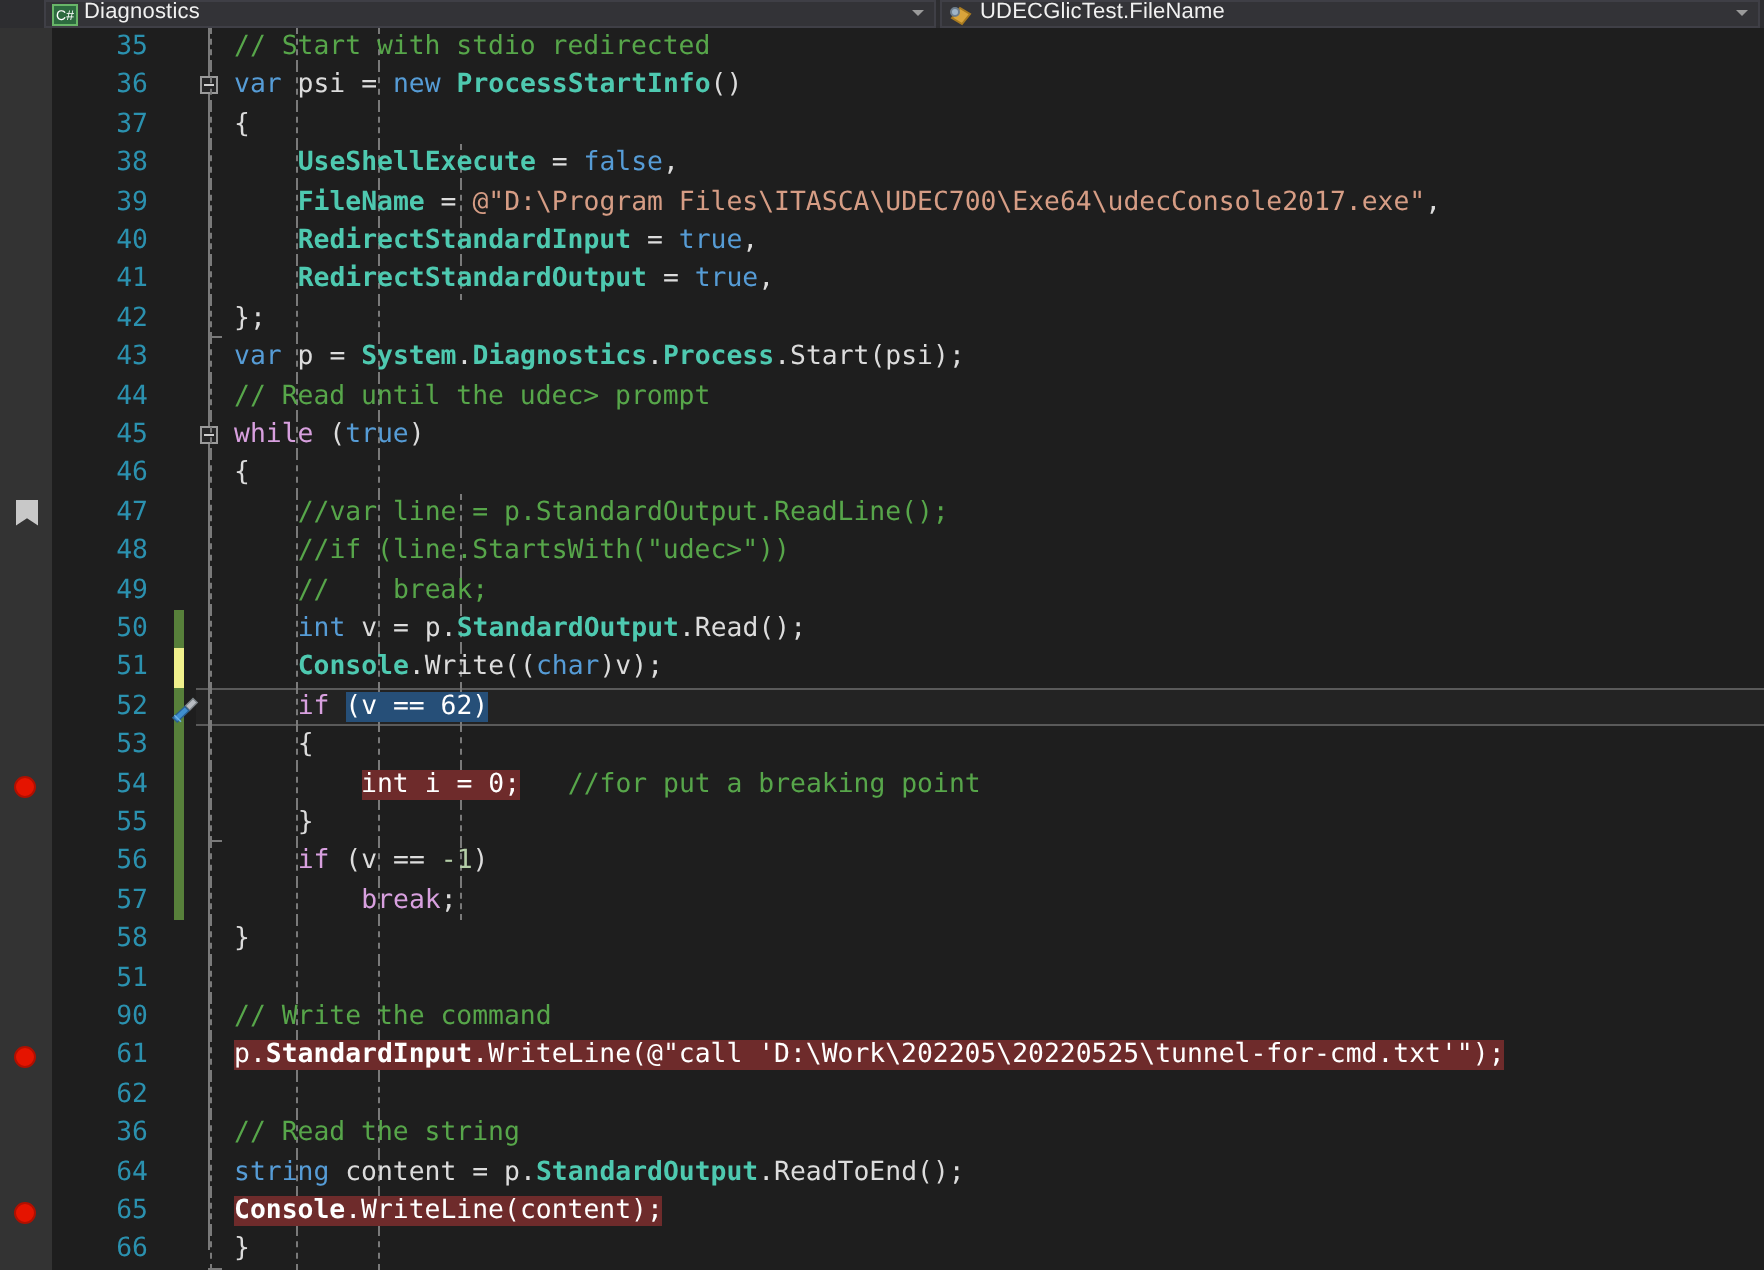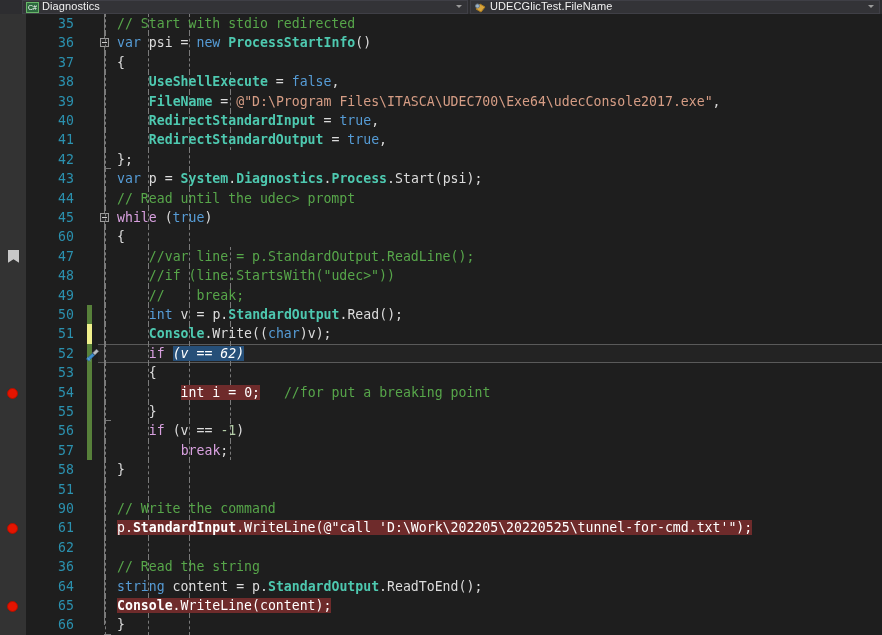--- a/index.html
+++ b/index.html
@@ -189,21 +189,21 @@
   
   .cmt  { color: #57a64a; }
   .kw   { color: #569cd6; }
   .kwc  { color: #d8a0df; }   
   .typ  { color: #4ec9b0; font-weight: bold; }
   .str  { color: #d69d85; }
   .num  { color: #b5cea8; }
   .pln  { color: #dcdcdc; }
 
   
-  .sel { background: #264f78; color: #ffffff; font-style: italic; }
+  .sel { background: #264f78; color: #ffffff; }
 
   
   .bp-span {
     background: #6e2b2b;
     color: #ffffff;
   }
   .bp-span .kw, .bp-span .num, .bp-span .str,
   .bp-span .idn, .bp-span .typ, .bp-span .pln { color: #ffffff; }
 
   
@@ -305,21 +305,21 @@
       <div class="line" style="top: 19.4px; position: absolute; left: 0px; width: 856px;"><span class="lnum">36</span><div class="outline-col"><div class="outline-line"></div><div class="outline-box"></div></div><div class="guide" style="left: 79px;"></div><div class="guide" style="left: 122px;"></div><div class="guide" style="left: 163px;"></div><span class="code"><span class="kw">var</span><span class="pln"> </span><span class="pln">psi</span><span class="pln"> </span><span class="pln">=</span><span class="pln"> </span><span class="kw">new</span><span class="pln"> </span><span class="typ">ProcessStartInfo</span><span class="pln">(</span><span class="pln">)</span></span></div>
       <div class="line" style="top: 38.8px; position: absolute; left: 0px; width: 856px;"><span class="lnum">37</span><div class="outline-col"><div class="outline-line"></div></div><div class="guide" style="left: 79px;"></div><div class="guide" style="left: 122px;"></div><div class="guide" style="left: 163px;"></div><span class="code"><span class="pln">{</span></span></div>
       <div class="line" style="top: 58.2px; position: absolute; left: 0px; width: 856px;"><span class="lnum">38</span><div class="outline-col"><div class="outline-line"></div></div><div class="guide" style="left: 79px;"></div><div class="guide" style="left: 122px;"></div><div class="guide" style="left: 163px;"></div><div class="guide" style="left: 204px;"></div><span class="code"><span class="pln"> </span><span class="pln"> </span><span class="pln"> </span><span class="pln"> </span><span class="typ">UseShellExecute</span><span class="pln"> </span><span class="pln">=</span><span class="pln"> </span><span class="kw">false</span><span class="pln">,</span></span></div>
       <div class="line" style="top: 77.6px; position: absolute; left: 0px; width: 856px;"><span class="lnum">39</span><div class="outline-col"><div class="outline-line"></div></div><div class="guide" style="left: 79px;"></div><div class="guide" style="left: 122px;"></div><div class="guide" style="left: 163px;"></div><div class="guide" style="left: 204px;"></div><span class="code"><span class="pln"> </span><span class="pln"> </span><span class="pln"> </span><span class="pln"> </span><span class="typ">FileName</span><span class="pln"> </span><span class="pln">=</span><span class="pln"> </span><span class="str">@"D:\Program Files\ITASCA\UDEC700\Exe64\udecConsole2017.exe"</span><span class="pln">,</span></span></div>
       <div class="line" style="top: 97px; position: absolute; left: 0px; width: 856px;"><span class="lnum">40</span><div class="outline-col"><div class="outline-line"></div></div><div class="guide" style="left: 79px;"></div><div class="guide" style="left: 122px;"></div><div class="guide" style="left: 163px;"></div><div class="guide" style="left: 204px;"></div><span class="code"><span class="pln"> </span><span class="pln"> </span><span class="pln"> </span><span class="pln"> </span><span class="typ">RedirectStandardInput</span><span class="pln"> </span><span class="pln">=</span><span class="pln"> </span><span class="kw">true</span><span class="pln">,</span></span></div>
       <div class="line" style="top: 116.4px; position: absolute; left: 0px; width: 856px;"><span class="lnum">41</span><div class="outline-col"><div class="outline-line"></div></div><div class="guide" style="left: 79px;"></div><div class="guide" style="left: 122px;"></div><div class="guide" style="left: 163px;"></div><div class="guide" style="left: 204px;"></div><span class="code"><span class="pln"> </span><span class="pln"> </span><span class="pln"> </span><span class="pln"> </span><span class="typ">RedirectStandardOutput</span><span class="pln"> </span><span class="pln">=</span><span class="pln"> </span><span class="kw">true</span><span class="pln">,</span></span></div>
       <div class="line" style="top: 135.8px; position: absolute; left: 0px; width: 856px;"><span class="lnum">42</span><div class="outline-col"><div class="outline-line"></div><div class="outline-tick"></div></div><div class="guide" style="left: 79px;"></div><div class="guide" style="left: 122px;"></div><div class="guide" style="left: 163px;"></div><span class="code"><span class="pln">}</span><span class="pln">;</span></span></div>
       <div class="line" style="top: 155.2px; position: absolute; left: 0px; width: 856px;"><span class="lnum">43</span><div class="outline-col"><div class="outline-line"></div></div><div class="guide" style="left: 79px;"></div><div class="guide" style="left: 122px;"></div><div class="guide" style="left: 163px;"></div><span class="code"><span class="kw">var</span><span class="pln"> </span><span class="pln">p</span><span class="pln"> </span><span class="pln">=</span><span class="pln"> </span><span class="typ">System</span><span class="pln">.</span><span class="typ">Diagnostics</span><span class="pln">.</span><span class="typ">Process</span><span class="pln">.</span><span class="pln">Start</span><span class="pln">(</span><span class="pln">psi</span><span class="pln">)</span><span class="pln">;</span></span></div>
       <div class="line" style="top: 174.6px; position: absolute; left: 0px; width: 856px;"><span class="lnum">44</span><div class="outline-col"><div class="outline-line"></div></div><div class="guide" style="left: 79px;"></div><div class="guide" style="left: 122px;"></div><div class="guide" style="left: 163px;"></div><span class="code"><span class="cmt">// Read until the udec&gt; prompt</span></span></div>
       <div class="line" style="top: 194px; position: absolute; left: 0px; width: 856px;"><span class="lnum">45</span><div class="outline-col"><div class="outline-line"></div><div class="outline-box"></div></div><div class="guide" style="left: 79px;"></div><div class="guide" style="left: 122px;"></div><div class="guide" style="left: 163px;"></div><span class="code"><span class="kwc">while</span><span class="pln"> </span><span class="pln">(</span><span class="kw">true</span><span class="pln">)</span></span></div>
-      <div class="line" style="top: 213.4px; position: absolute; left: 0px; width: 856px;"><span class="lnum">60</span><div class="outline-col"><div class="outline-line"></div></div><div class="guide" style="left: 79px;"></div><div class="guide" style="left: 122px;"></div><div class="guide" style="left: 163px;"></div><span class="code"><span class="pln">{</span></span></div>
+      <div class="line" style="top: 213.4px; position: absolute; left: 0px; width: 856px;"><span class="lnum">46</span><div class="outline-col"><div class="outline-line"></div></div><div class="guide" style="left: 79px;"></div><div class="guide" style="left: 122px;"></div><div class="guide" style="left: 163px;"></div><span class="code"><span class="pln">{</span></span></div>
       <div class="line" style="top: 232.8px; position: absolute; left: 0px; width: 856px;"><span class="lnum">47</span><div class="outline-col"><div class="outline-line"></div></div><div class="guide" style="left: 79px;"></div><div class="guide" style="left: 122px;"></div><div class="guide" style="left: 163px;"></div><div class="guide" style="left: 204px;"></div><span class="code"><span class="pln"> </span><span class="pln"> </span><span class="pln"> </span><span class="pln"> </span><span class="cmt">//var line = p.StandardOutput.ReadLine();</span></span></div>
       <div class="line" style="top: 252.2px; position: absolute; left: 0px; width: 856px;"><span class="lnum">48</span><div class="outline-col"><div class="outline-line"></div></div><div class="guide" style="left: 79px;"></div><div class="guide" style="left: 122px;"></div><div class="guide" style="left: 163px;"></div><div class="guide" style="left: 204px;"></div><span class="code"><span class="pln"> </span><span class="pln"> </span><span class="pln"> </span><span class="pln"> </span><span class="cmt">//if (line.StartsWith("udec&gt;"))</span></span></div>
       <div class="line" style="top: 271.6px; position: absolute; left: 0px; width: 856px;"><span class="lnum">49</span><div class="outline-col"><div class="outline-line"></div></div><div class="guide" style="left: 79px;"></div><div class="guide" style="left: 122px;"></div><div class="guide" style="left: 163px;"></div><div class="guide" style="left: 204px;"></div><span class="code"><span class="pln"> </span><span class="pln"> </span><span class="pln"> </span><span class="pln"> </span><span class="cmt">//    break;</span></span></div>
       <div class="line" style="top: 291px; position: absolute; left: 0px; width: 856px;"><span class="lnum">50</span><div class="chg chg-saved"></div><div class="outline-col"><div class="outline-line"></div></div><div class="guide" style="left: 79px;"></div><div class="guide" style="left: 122px;"></div><div class="guide" style="left: 163px;"></div><div class="guide" style="left: 204px;"></div><span class="code"><span class="pln"> </span><span class="pln"> </span><span class="pln"> </span><span class="pln"> </span><span class="kw">int</span><span class="pln"> </span><span class="pln">v</span><span class="pln"> </span><span class="pln">=</span><span class="pln"> </span><span class="pln">p</span><span class="pln">.</span><span class="typ">StandardOutput</span><span class="pln">.</span><span class="pln">Read</span><span class="pln">(</span><span class="pln">)</span><span class="pln">;</span></span></div>
       <div class="line" style="top: 310.4px; position: absolute; left: 0px; width: 856px;"><span class="lnum">51</span><div class="chg chg-unsaved"></div><div class="outline-col"><div class="outline-line"></div></div><div class="guide" style="left: 79px;"></div><div class="guide" style="left: 122px;"></div><div class="guide" style="left: 163px;"></div><div class="guide" style="left: 204px;"></div><span class="code"><span class="pln"> </span><span class="pln"> </span><span class="pln"> </span><span class="pln"> </span><span class="typ">Console</span><span class="pln">.</span><span class="pln">Write</span><span class="pln">(</span><span class="pln">(</span><span class="kw">char</span><span class="pln">)</span><span class="pln">v</span><span class="pln">)</span><span class="pln">;</span></span></div>
       <div class="line" style="top: 329.8px; position: absolute; left: 0px; width: 856px;"><div id="current-line-box" style="top: 0px;"></div><span class="lnum">52</span><div class="chg chg-saved"></div><div class="outline-col"><div class="outline-line"></div></div><div class="guide" style="left: 79px;"></div><div class="guide" style="left: 122px;"></div><div class="guide" style="left: 163px;"></div><div class="guide" style="left: 204px;"></div><span class="code"><span class="pln"> </span><span class="pln"> </span><span class="pln"> </span><span class="pln"> </span><span class="kwc">if</span><span class="pln"> </span><span class="sel">(v == 62)</span></span></div>
       <div class="line" style="top: 349.2px; position: absolute; left: 0px; width: 856px;"><span class="lnum">53</span><div class="chg chg-saved"></div><div class="outline-col"><div class="outline-line"></div></div><div class="guide" style="left: 79px;"></div><div class="guide" style="left: 122px;"></div><div class="guide" style="left: 163px;"></div><div class="guide" style="left: 204px;"></div><span class="code"><span class="pln"> </span><span class="pln"> </span><span class="pln"> </span><span class="pln"> </span><span class="pln">{</span></span></div>
       <div class="line" style="top: 368.6px; position: absolute; left: 0px; width: 856px;"><span class="lnum">54</span><div class="chg chg-saved"></div><div class="outline-col"><div class="outline-line"></div></div><div class="guide" style="left: 79px;"></div><div class="guide" style="left: 122px;"></div><div class="guide" style="left: 163px;"></div><div class="guide" style="left: 204px;"></div><span class="code"><span class="pln">        </span><span class="bp-span"><span class="kw">int</span><span class="pln"> </span><span class="pln">i</span><span class="pln"> </span><span class="pln">=</span><span class="pln"> </span><span class="num">0</span><span class="pln">;</span></span><span class="pln"> </span><span class="pln"> </span><span class="pln"> </span><span class="cmt">//for put a breaking point</span></span></div>
       <div class="line" style="top: 388px; position: absolute; left: 0px; width: 856px;"><span class="lnum">55</span><div class="chg chg-saved"></div><div class="outline-col"><div class="outline-line"></div><div class="outline-tick"></div></div><div class="guide" style="left: 79px;"></div><div class="guide" style="left: 122px;"></div><div class="guide" style="left: 163px;"></div><div class="guide" style="left: 204px;"></div><span class="code"><span class="pln"> </span><span class="pln"> </span><span class="pln"> </span><span class="pln"> </span><span class="pln">}</span></span></div>
       <div class="line" style="top: 407.4px; position: absolute; left: 0px; width: 856px;"><span class="lnum">56</span><div class="chg chg-saved"></div><div class="outline-col"><div class="outline-line"></div></div><div class="guide" style="left: 79px;"></div><div class="guide" style="left: 122px;"></div><div class="guide" style="left: 163px;"></div><div class="guide" style="left: 204px;"></div><span class="code"><span class="pln"> </span><span class="pln"> </span><span class="pln"> </span><span class="pln"> </span><span class="kwc">if</span><span class="pln"> </span><span class="pln">(</span><span class="pln">v</span><span class="pln"> </span><span class="pln">=</span><span class="pln">=</span><span class="pln"> </span><span class="num">-1</span><span class="pln">)</span></span></div>

